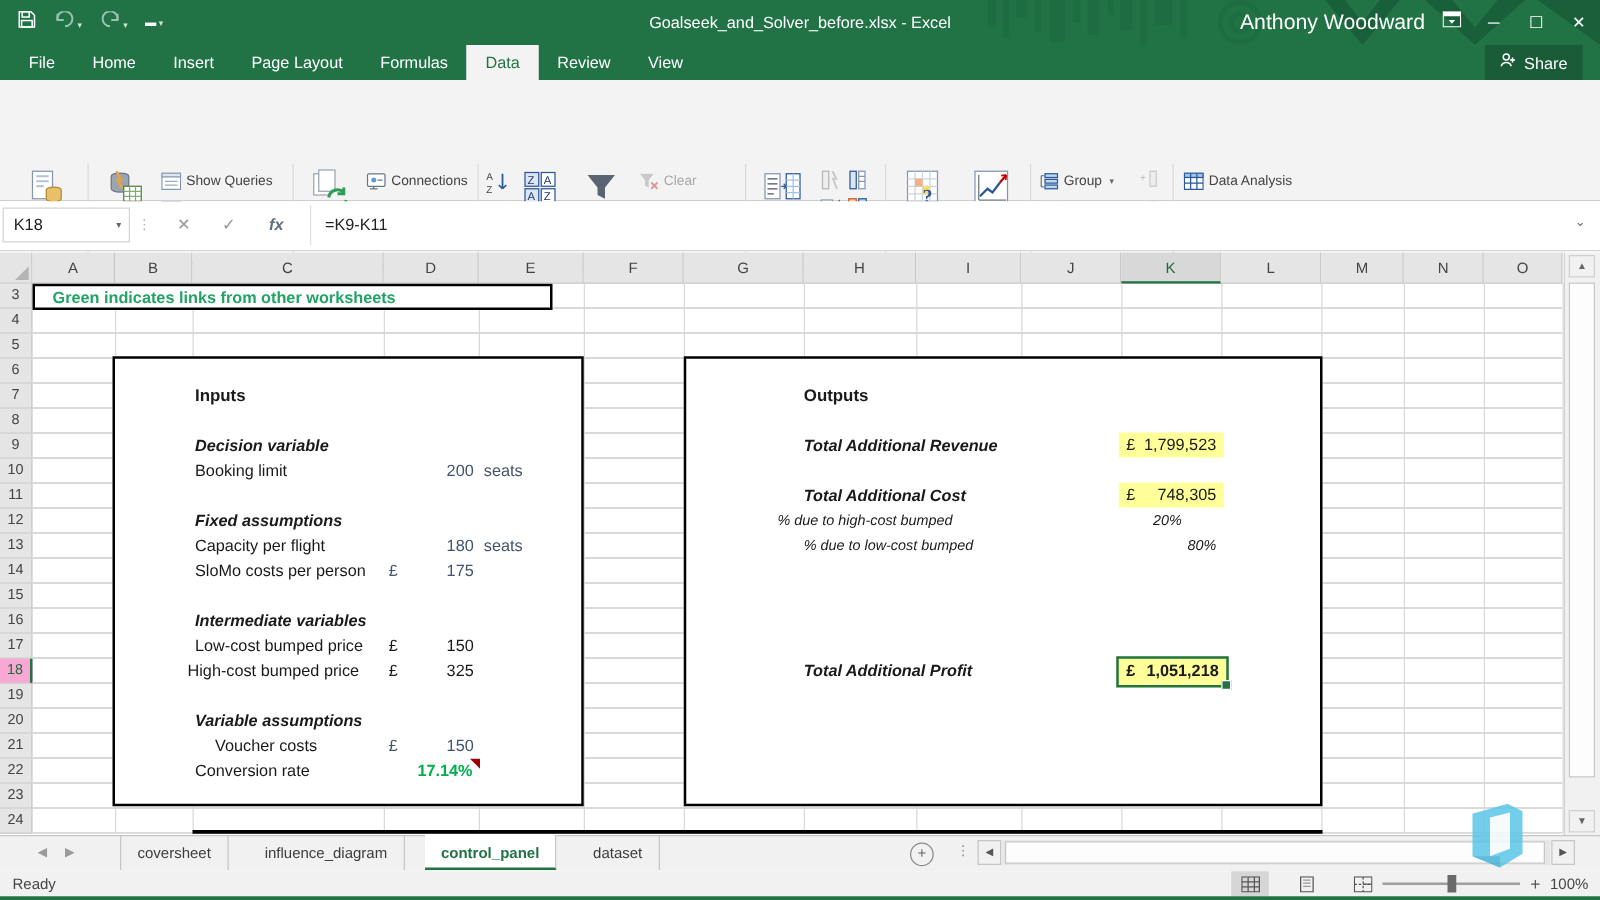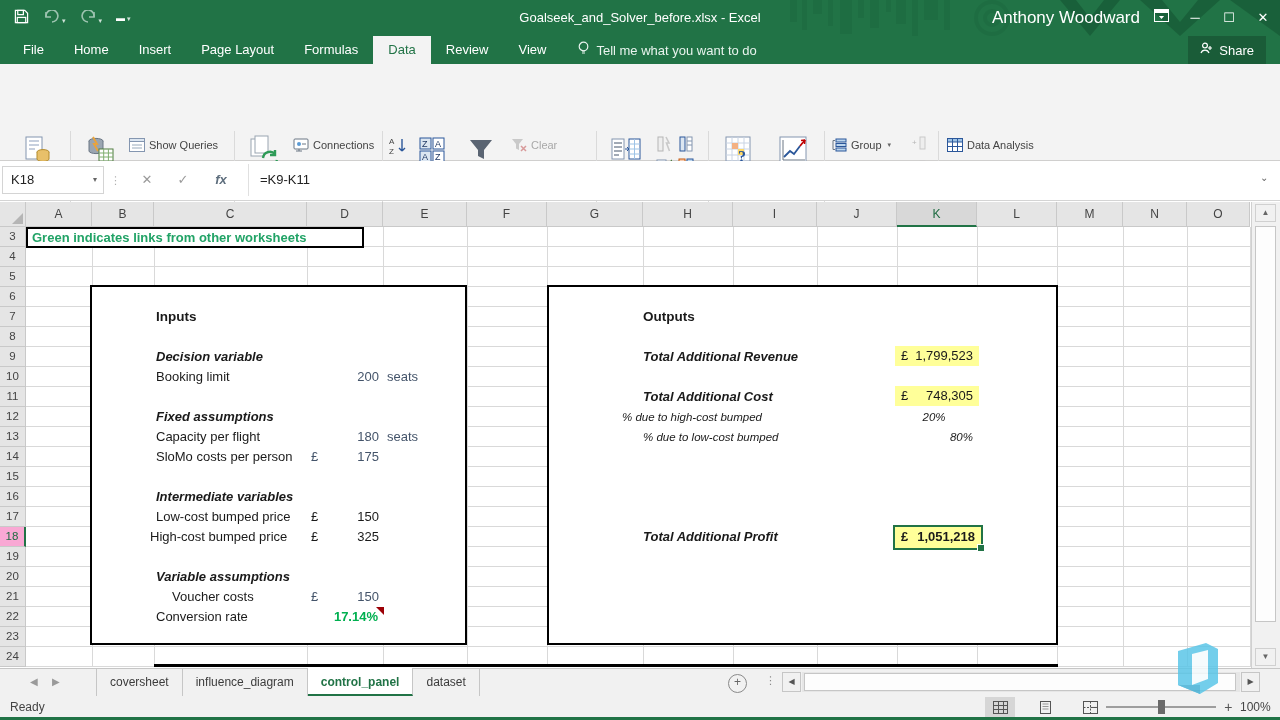--- a/index.html
+++ b/index.html
@@ -58,21 +58,21 @@
   .rowhdr.sel{background:#f9a8d4;border-right:2px solid #217346;color:#1e6b41;}
 
   
   .gridbg{left:26px;top:227px;width:1224px;height:440px;background:repeating-linear-gradient(to bottom,transparent 0 19px,#d9d9d9 19px 20px);}
   .vline{top:227px;height:440px;width:1px;background:#d9d9d9;}
   .vscroll{left:1251px;top:202px;width:29px;height:466px;background:#f1f1f1;border-left:1px solid #d0d0d0;box-sizing:border-box;}
   .vsbtn{left:1255px;width:21px;height:18px;background:#f1f1f1;border:1px solid #d0d0d0;box-sizing:border-box;text-align:center;font-size:8px;color:#666;line-height:16px;}
   .vsthumb{left:1255px;top:226px;width:21px;height:396px;background:#fdfdfd;border:1px solid #c6c6c6;box-sizing:border-box;}
 
   
-  .noterow{left:26px;top:227px;width:338px;height:21px;background:#fff;border:2px solid #000;box-sizing:border-box;line-height:17px;font-size:13px;font-weight:bold;color:#21a366;padding-left:4px;}
+  .noterow{left:26px;top:227px;width:416px;height:21px;background:#fff;border:2px solid #000;box-sizing:border-box;line-height:17px;font-size:13px;font-weight:bold;color:#21a366;padding-left:14px;}
 
   
   .modelbox{background:#fff;border:2.5px solid #000;box-sizing:border-box;}
   .cellline{height:20px;line-height:20px;font-size:13px;color:#1a1a1a;}
   .bi{font-weight:bold;font-style:italic;}
   .b{font-weight:bold;}
   .blue{color:#44546a;}
   .vright{text-align:right;}
   .pct{font-size:11.5px;font-style:italic;color:#1a1a1a;}
   .ycell{background:#ffff99;height:20px;line-height:20px;font-size:13px;color:#1a1a1a;}
@@ -80,21 +80,21 @@
   .ycell .amt{position:absolute;right:6px;}
   .selcell{border:2px solid #217346;}
   .fillhandle{position:absolute;right:-4px;bottom:-4px;width:6px;height:6px;background:#217346;border:1px solid #fff;}
   .cmt-tri{width:0;height:0;border-left:8px solid transparent;border-top:8px solid #9c0006;}
   .grn{color:#00b050;font-weight:bold;}
   .blackline{left:154px;top:664px;width:904px;height:2.5px;background:#000;}
 
   
   .tabbar{left:0;top:668px;width:1280px;height:29px;background:#f1f1f1;border-top:1px solid #c6c6c6;box-sizing:border-box;}
   .snav{top:676px;font-size:10px;color:#9a9a9a;}
-  .stabs{left:96px;top:668px;height:28px;display:flex;}
+  .stabs{left:96px;top:668px;height:28px;display:flex;gap:16px;}
   .stab{padding:0 13px;font-size:12px;color:#3c3c3c;line-height:28px;border-right:1px solid #c6c6c6;}
   .stab:first-child{border-left:1px solid #c6c6c6;}
   .stab.active{background:#fff;color:#217346;font-weight:bold;border-bottom:2px solid #217346;box-sizing:border-box;}
   .addsheet{top:674px;width:17px;height:17px;border:1px solid #8a8a8a;border-radius:50%;color:#666;font-size:12px;line-height:15px;text-align:center;}
   .tdots{top:674px;color:#8a8a8a;font-size:11px;}
   .hsbtn{top:672px;width:19px;height:20px;border:1px solid #c6c6c6;background:#f1f1f1;box-sizing:border-box;text-align:center;font-size:8px;color:#555;line-height:18px;}
   .hstrack{left:802px;top:672px;width:438px;height:20px;background:#e6e6e6;}
   .hsthumb{left:804px;top:673px;width:432px;height:18px;background:#fdfdfd;border:1px solid #c6c6c6;box-sizing:border-box;}
 
   
@@ -174,27 +174,20 @@
 
 <div class="abs tabrow">
   <div class="rtab">File</div>
   <div class="rtab">Home</div>
   <div class="rtab">Insert</div>
   <div class="rtab">Page Layout</div>
   <div class="rtab">Formulas</div>
   <div class="rtab active">Data</div>
   <div class="rtab">Review</div>
   <div class="rtab">View</div>
-  <div class="tellme">
-    <span><svg width="13" height="15" viewBox="0 0 13 15">
-          <circle cx="6.5" cy="5.5" r="4.3" fill="none" stroke="#e9f4ee" stroke-width="1.2"></circle>
-          <path d="M5 10 h3 M5 12 h3" stroke="#e9f4ee" stroke-width="1.2"></path>
-        </svg></span>
-    <span>Tell me what you want to do</span>
-  </div>
 </div>
 <div class="share-btn">
   <span><svg width="13" height="13" viewBox="0 0 13 13">
         <circle cx="5" cy="3.5" r="2.4" fill="none" stroke="#fff" stroke-width="1.2"></circle>
         <path d="M1 11 a4.2 4.2 0 0 1 8 0" fill="none" stroke="#fff" stroke-width="1.2"></path>
         <path d="M10 4 v4 M8 6 h4" stroke="#fff" stroke-width="1.2"></path>
       </svg></span>
   <span>Share</span>
 </div>
 

